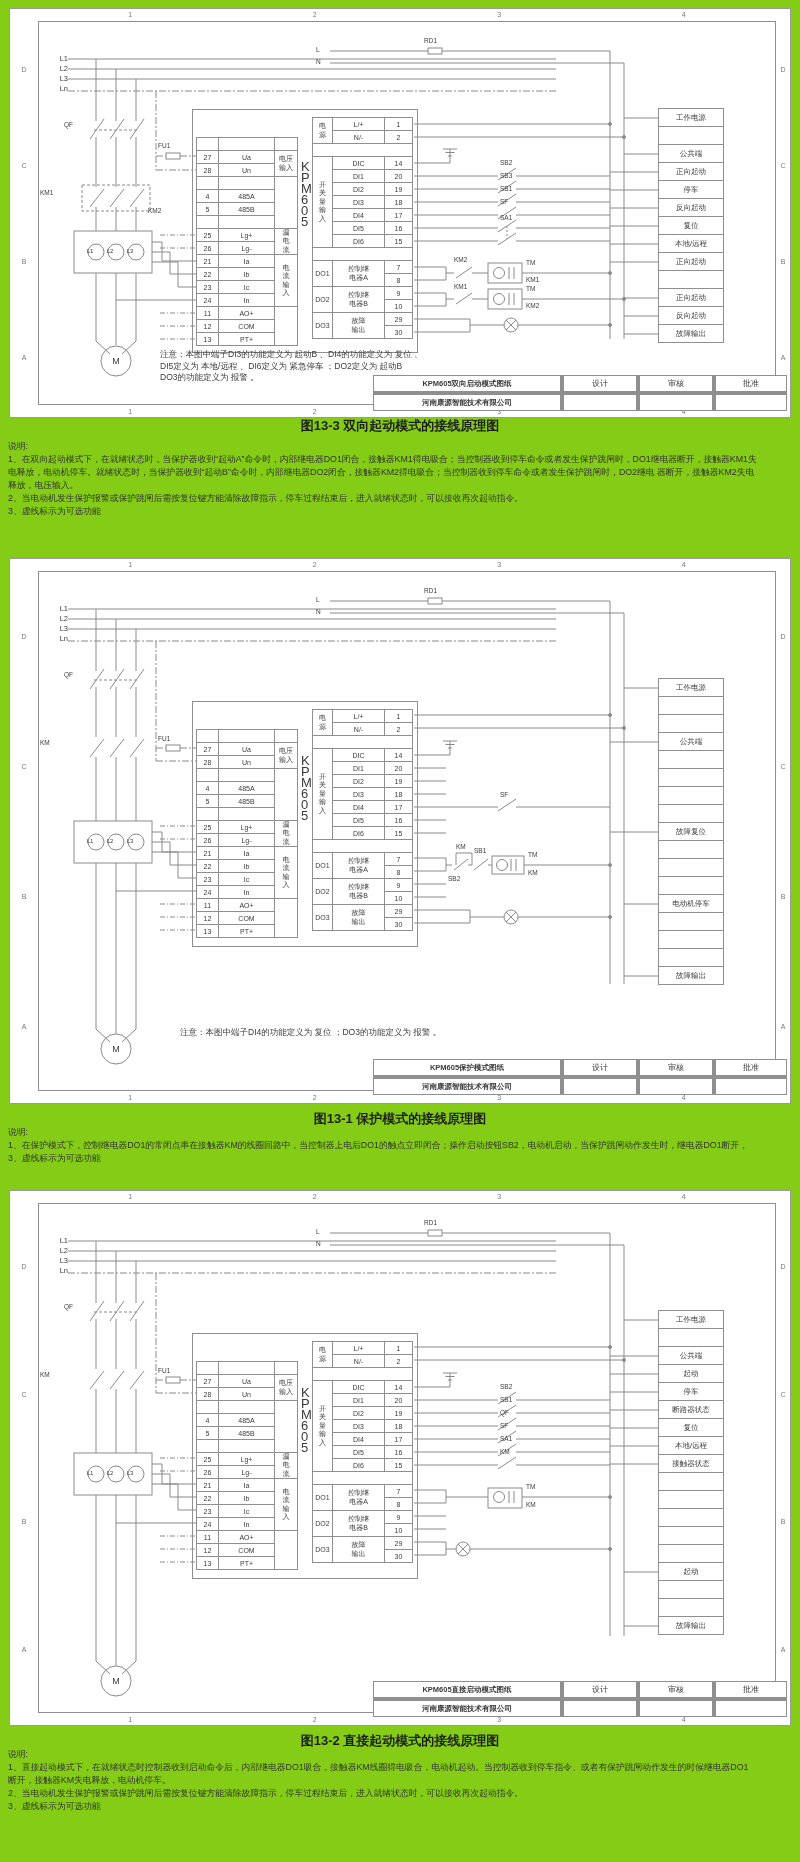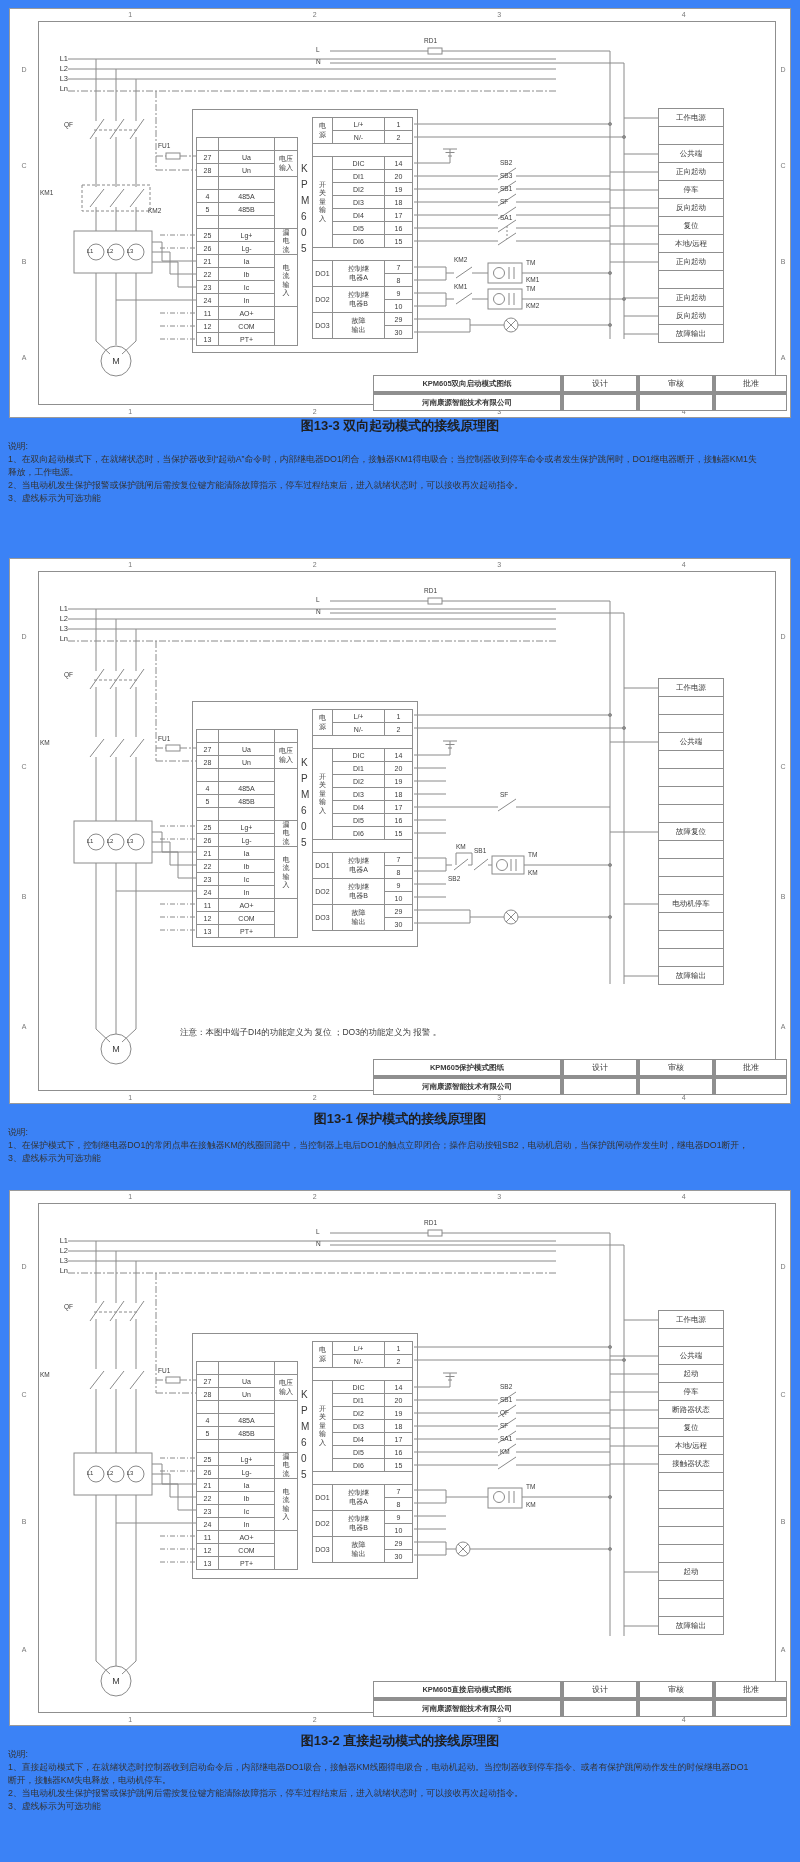--- a/index.html
+++ b/index.html
@@ -1,18 +1,18 @@
 <!DOCTYPE html>
 <html><head>
 <meta charset="utf-8">
 <style>
 *{box-sizing:border-box;margin:0;padding:0}
 html,body{background:#fff}
 body{width:800px;font-family:"Liberation Sans","DejaVu Sans",sans-serif;color:#3b3b3b}
-.sheet{position:relative;width:800px;height:1862px;background:#3b82f6;overflow:hidden}
+.sheet{position:relative;width:800px;height:1862px;background:#84cc16;overflow:hidden}
 .drawing{position:absolute;left:9px;width:782px;border:1px solid #9a9a9a;background:#fff}
 .inner{position:absolute;left:28px;top:12px;right:14px;bottom:12px;border:1px solid #8f8f8f;pointer-events:none}
 .wires{position:absolute;left:0;top:0}
 .refs-top,.refs-bottom{position:absolute;left:28px;right:14px;display:flex;font-size:7px;color:#777;height:11px;line-height:11px}
 .refs-top{top:0}.refs-bottom{bottom:0}
 .refs-top span,.refs-bottom span{flex:1;text-align:center}
 .refs-left,.refs-right{position:absolute;top:12px;bottom:12px;width:10px;display:flex;flex-direction:column;font-size:7px;color:#777}
 .refs-left{left:9px}.refs-right{right:2px}
 .refs-left span,.refs-right span{flex:1;display:flex;align-items:center;justify-content:center}
 .lbl{position:absolute;font-size:6.5px;line-height:8px;color:#3b3b3b;white-space:nowrap}
@@ -21,21 +21,21 @@
 .ctl{position:absolute;display:flex;font-size:6px;color:#3b3b3b}
 .ctl span{width:12px;text-align:center;margin-right:8px}
 .motor{position:absolute;width:14px;text-align:center;font-size:9px;color:#3b3b3b}
 .ttable{position:absolute;border-collapse:collapse;font-size:7px;line-height:9px;color:#3b3b3b;table-layout:fixed}
 .ttable td{border:1px solid #8f8f8f;height:13px;padding:0;text-align:center;overflow:hidden}
 .lt td.n{width:22px}.lt td.t{width:56px}
 .rt td.c1{width:20px}.rt td.c2{width:52px}.rt td.c3{width:28px}
 .vspan{display:inline-block;word-break:break-all;line-height:8.5px;vertical-align:middle}
 .w8{width:8px}.w16{width:16px}.w24{width:24px}.w17{width:17px}
 .ltlab{position:absolute;width:24px;border:1px solid #8f8f8f;display:flex;align-items:center;justify-content:center;font-size:7px;text-align:center;background:#fff}
-.kpm{position:absolute;width:9px;word-break:break-all;font-size:10px;line-height:16px;color:#3b3b3b}
+.kpm{position:absolute;width:9px;word-break:break-all;font-size:13px;line-height:11px;color:#3b3b3b}
 .devbox{position:absolute;border:1px solid #8f8f8f;pointer-events:none}
 .rl{position:absolute;width:66px;display:flex;flex-direction:column}
 .rlcell{height:19px;margin-top:-1px;border:1px solid #8f8f8f;display:flex;align-items:center;justify-content:center;font-size:7.5px;white-space:nowrap;background:#fff}
 .tblock{position:absolute;display:grid;grid-template-columns:186px 72px 72px 70px;grid-auto-rows:15px;gap:4px;background:#8f8f8f;border:1px solid #8f8f8f;font-size:8px}
 .tblock div{background:#fff;display:flex;align-items:center;justify-content:center;white-space:nowrap}
 .tblock .doc,.tblock .co{font-weight:bold;font-size:7.5px}
 .notebox{position:absolute;font-size:8.5px;line-height:11.5px;color:#3b3b3b;white-space:nowrap}
 .caption{position:absolute;left:0;width:800px;text-align:center;font-size:13px;font-weight:bold;color:#1f1f1f}
 .expl{position:absolute;left:8px;width:790px;font-size:8.8px;line-height:13px;color:#333}
 .expl div{white-space:nowrap;overflow:hidden}
@@ -314,37 +314,43 @@
         <div class="rlcell">停车</div>
         <div class="rlcell">反向起动</div>
         <div class="rlcell">复位</div>
         <div class="rlcell">本地/远程</div>
         <div class="rlcell">正向起动</div>
         <div class="rlcell"></div>
         <div class="rlcell">正向起动</div>
         <div class="rlcell">反向起动</div>
         <div class="rlcell">故障输出</div>
       </div>
+<div class="notebox" style="left:150px;top:340px">
+        <div>注意：本图中端子DI3的功能定义为 起动B 、DI4的功能定义为 复位 、</div>
+        <div>DI5定义为 本地/远程 、DI6定义为 紧急停车 ；DO2定义为 起动B</div>
+        <div>DO3的功能定义为 报警 。</div>
+      </div>
 <div class="tblock" style="left:363px;top:366px">
 <div class="doc">KPM605双向启动模式图纸</div>
 <div>设计</div>
 <div>审核</div>
 <div>批准</div>
 <div class="co">河南康源智能技术有限公司</div>
 <div></div>
         <div></div>
         <div></div>
 </div>
 </section>
 <div class="caption" style="top:417px">图13-3 双向起动模式的接线原理图</div>
 <div class="expl" style="top:440px">
 <div class="t">说明:</div>
 <div>
         <div>1、在双向起动模式下，在就绪状态时，当保护器收到“起动A”命令时，内部继电器DO1闭合，接触器KM1得电吸合；当控制器收到停车命令或者发生保护跳闸时，DO1继电器断开，接触器KM1失</div>
-        <div>释放，工作电源。</div>
+        <div>电释放，电动机停车。就绪状态时，当保护器收到“起动B”命令时，内部继电器DO2闭合，接触器KM2得电吸合；当控制器收到停车命令或者发生保护跳闸时，DO2继电 器断开，接触器KM2失电</div>
+        <div>释放，电压输入。</div>
         <div>2、当电动机发生保护报警或保护跳闸后需按复位键方能清除故障指示，停车过程结束后，进入就绪状态时，可以接收再次起动指令。</div>
         <div>3、虚线标示为可选功能</div>
       </div>
 </div>
 
 <section class="drawing" style="top:558px;height:546px">
 <svg class="wires" width="782" height="546" viewBox="0 0 782 546">
 <g stroke="#8a8a8a" stroke-width="1" fill="none">
 <path d="M58,50H546 M58,60H546 M58,70H546"></path>
 <path d="M58,82H546" stroke-dasharray="7 2 2 2"></path>

